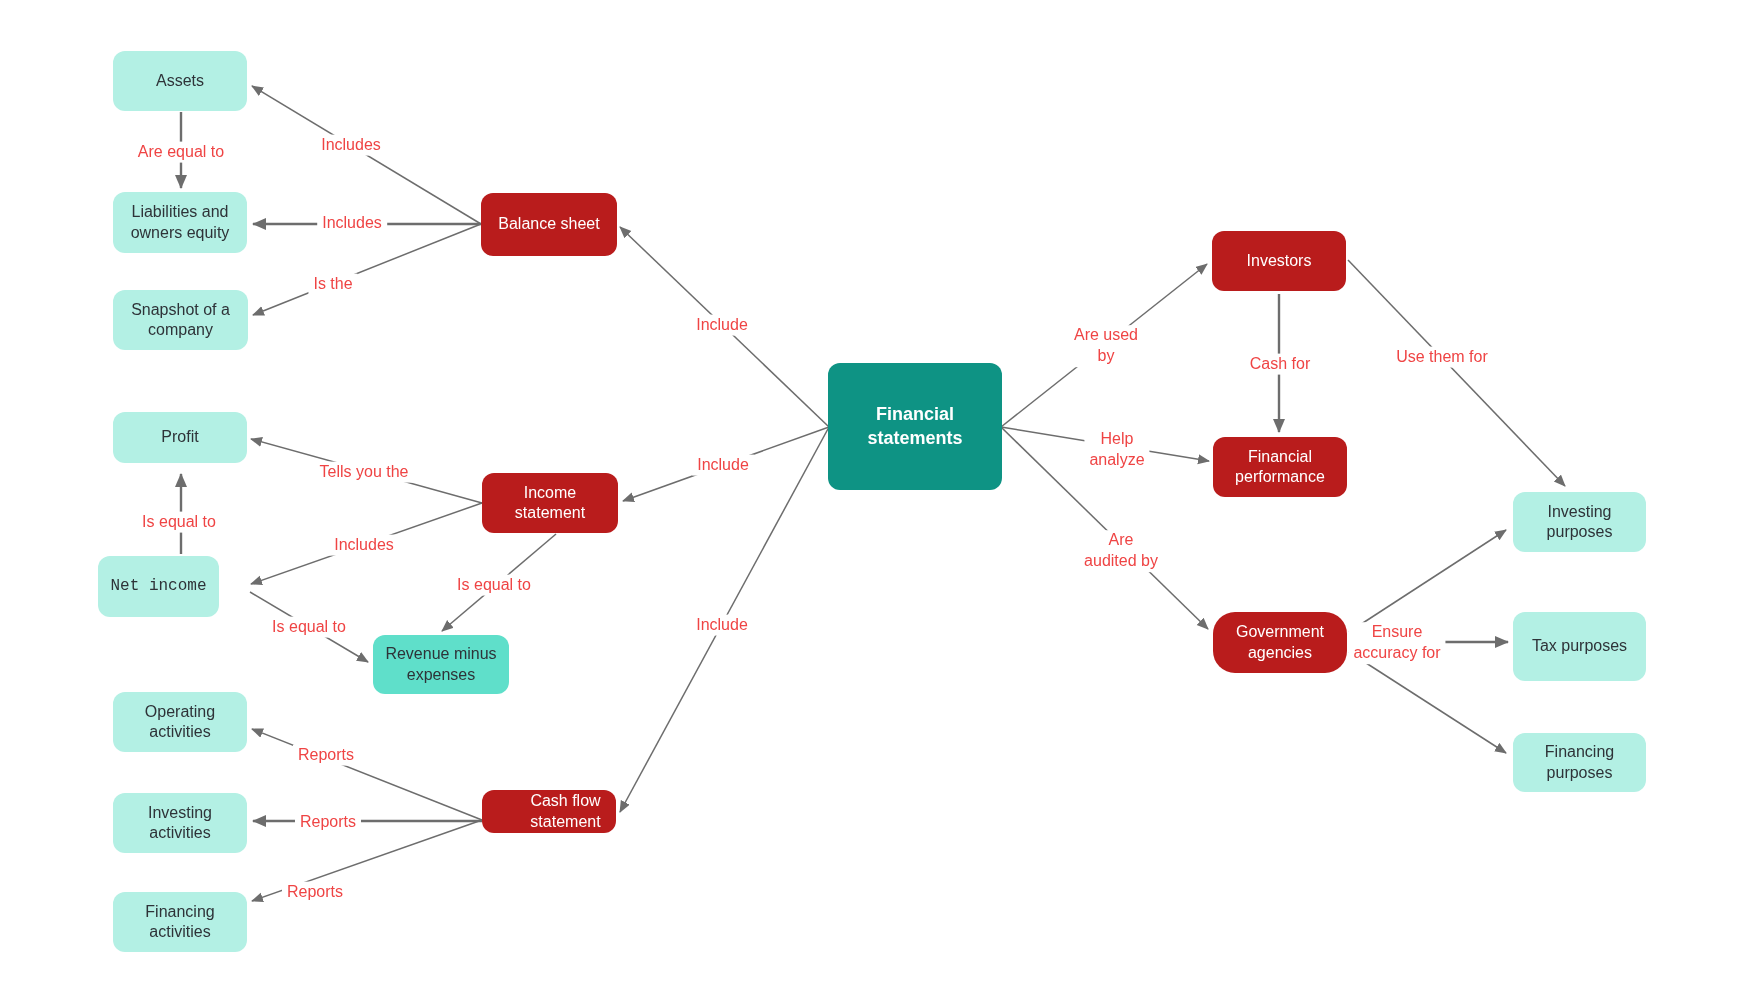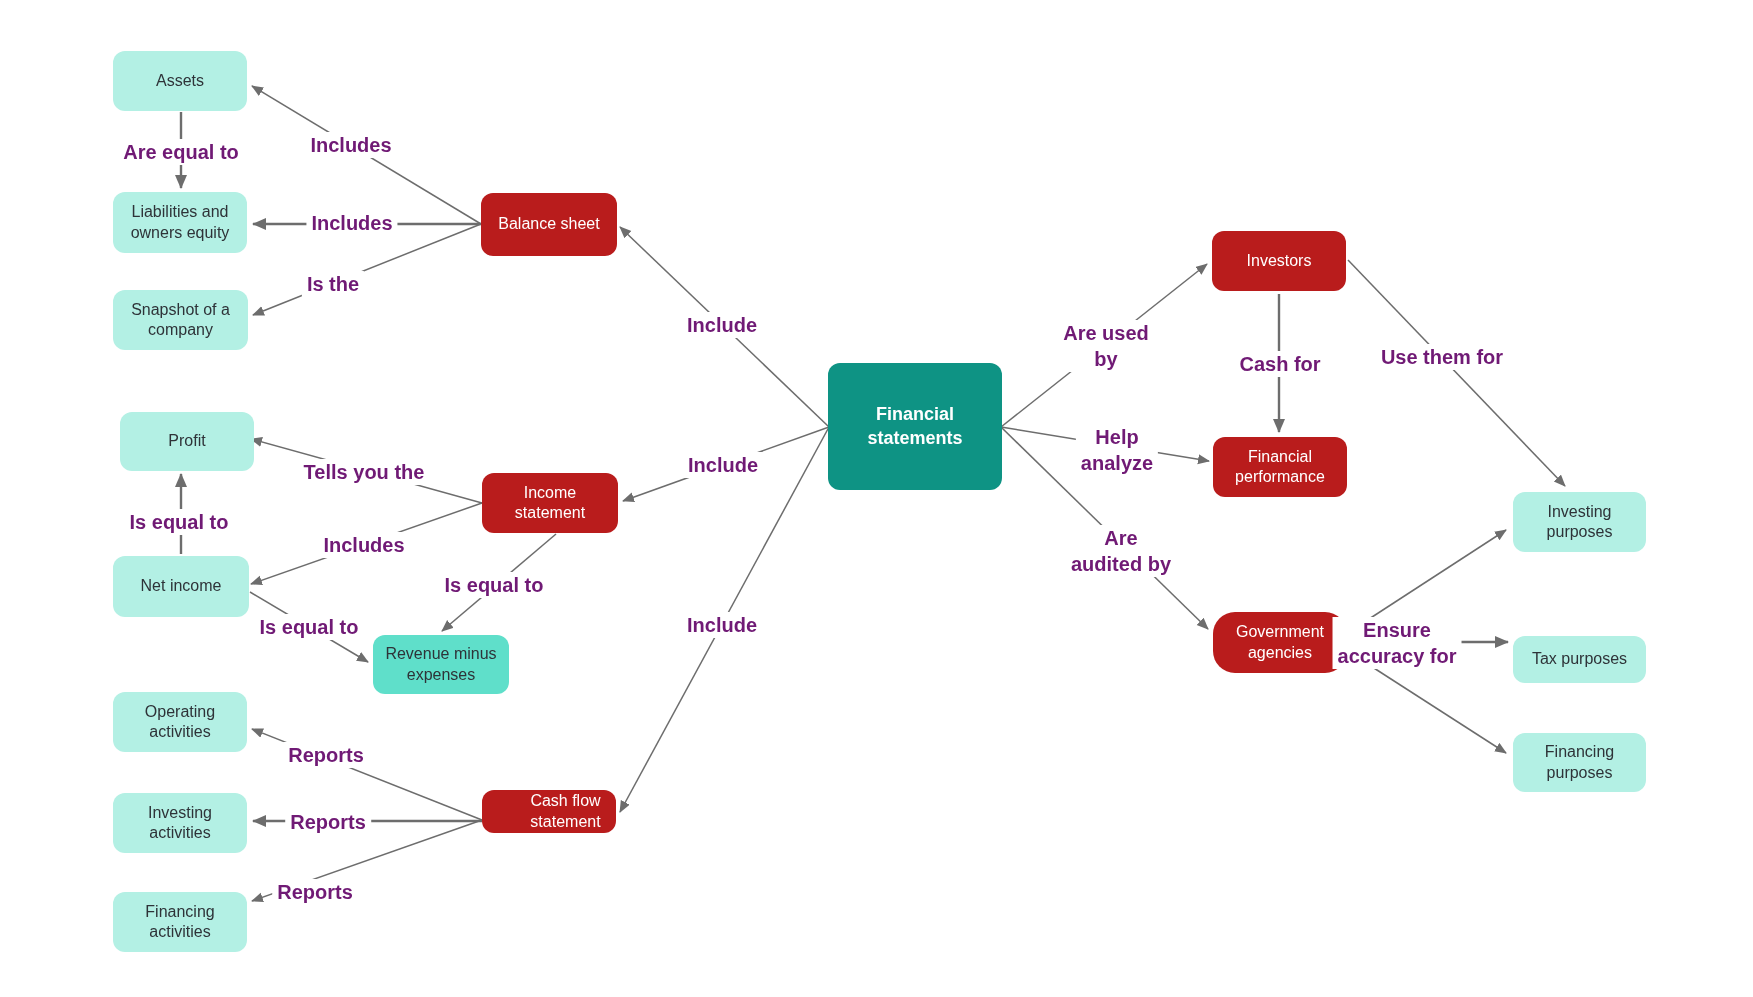--- a/index.html
+++ b/index.html
@@ -40,26 +40,25 @@
   .node.light   { background: #b3f0e4; color: #2e3338; }
   .node.medium  { background: #b91c1c; color: #ffffff; }
   .node.revenue { background: #5fdfca; color: #2e3338; }
   .node.dark    { background: #0e9384; color: #ffffff; font-weight: 700; font-size: 18px; }
   .elabel {
     position: absolute;
     z-index: 3;
     transform: translate(-50%, -50%);
     background: #ffffff;
     padding: 0 5px;
-    font-size: 20px;
+    font-size: 16px;
     line-height: 1.3;
     text-align: center;
     white-space: pre-line;
-    color: #701a75;
-    font-weight: bold;
+    color: #ef4444;
   }
 </style>
 </head>
 <body>
 
 <div class="canvas">
 
   <svg class="edge-layer" width="1753" height="997" viewBox="0 0 1753 997">
     <defs>
       <marker id="ah-s" markerUnits="userSpaceOnUse" markerWidth="13" markerHeight="11" refX="11" refY="5" orient="auto">
@@ -95,39 +94,39 @@
     <line class="e-thick" x1="1279" y1="294" x2="1279" y2="432" marker-end="url(#ah-b)"></line>
     <line class="e-thin" x1="1348" y1="260" x2="1565" y2="486" marker-end="url(#ah-s)"></line>
     <line class="e-thin" x1="1349" y1="632" x2="1506" y2="530" marker-end="url(#ah-s)"></line>
     <line class="e-thick" x1="1349" y1="642" x2="1508" y2="642" marker-end="url(#ah-b)"></line>
     <line class="e-thin" x1="1349" y1="652" x2="1506" y2="753" marker-end="url(#ah-s)"></line>
   </svg>
 
   <div class="node light" style="left:113px;  top:51px;  width:134px; height:60px;text-align:right;">Assets</div>
   <div class="node light" style="left:113px;  top:192px; width:134px; height:61px;">Liabilities and owners equity</div>
   <div class="node light" style="left:113px;  top:290px; width:135px; height:60px;">Snapshot of a company</div>
-  <div class="node light" style="left:113px;  top:412px; width:134px; height:59px;margin-left:7px;">Profit</div>
-  <div class="node light" style="left:113px;  top:556px; width:136px; height:61px;">Net income</div>
+  <div class="node light" style="left:113px;  top:412px; width:134px; height:51px;">Profit</div>
+  <div class="node light" style="left:98px;  top:556px; width:121px; height:61px;font-family:Liberation Mono, monospace;">Net income</div>
   <div class="node light" style="left:113px;  top:692px; width:134px; height:60px;">Operating activities</div>
   <div class="node light" style="left:113px;  top:793px; width:134px; height:60px;">Investing activities</div>
   <div class="node light" style="left:113px;  top:892px; width:134px; height:60px;">Financing activities</div>
 
   <div class="node medium" style="left:481px;  top:193px; width:136px; height:63px;">Balance sheet</div>
   <div class="node medium" style="left:482px;  top:473px; width:136px; height:60px;">Income statement</div>
   <div class="node revenue" style="left:373px;  top:635px; width:136px; height:59px;">Revenue minus expenses</div>
   <div class="node medium" style="left:482px;  top:790px; width:134px; height:43px;padding-left:43px;">Cash flow statement</div>
 
   <div class="node dark" style="left:828px;  top:363px; width:174px; height:127px;">Financial statements</div>
 
   <div class="node medium" style="left:1212px; top:231px; width:134px; height:60px;">Investors</div>
   <div class="node medium" style="left:1213px; top:437px; width:134px; height:60px;">Financial performance</div>
   <div class="node medium" style="left:1213px; top:612px; width:134px; height:61px;border-radius:22px;">Government agencies</div>
 
   <div class="node light" style="left:1513px; top:492px; width:133px; height:60px;">Investing purposes</div>
-  <div class="node light" style="left:1513px; top:636px; width:133px; height:47px;">Tax purposes</div>
+  <div class="node light" style="left:1513px; top:612px; width:133px; height:69px;">Tax purposes</div>
   <div class="node light" style="left:1513px; top:733px; width:133px; height:59px;">Financing purposes</div>
 
   <div class="elabel" style="left:351px;  top:145px;">Includes</div>
   <div class="elabel" style="left:352px;  top:223px;">Includes</div>
   <div class="elabel" style="left:333px;  top:284px;text-align:right;">Is the</div>
   <div class="elabel" style="left:181px;  top:152px;">Are equal to</div>
   <div class="elabel" style="left:364px;  top:472px;">Tells you the</div>
   <div class="elabel" style="left:364px;  top:545px;">Includes</div>
   <div class="elabel" style="left:179px;  top:522px;">Is equal to</div>
   <div class="elabel" style="left:494px;  top:585px;">Is equal to</div>

